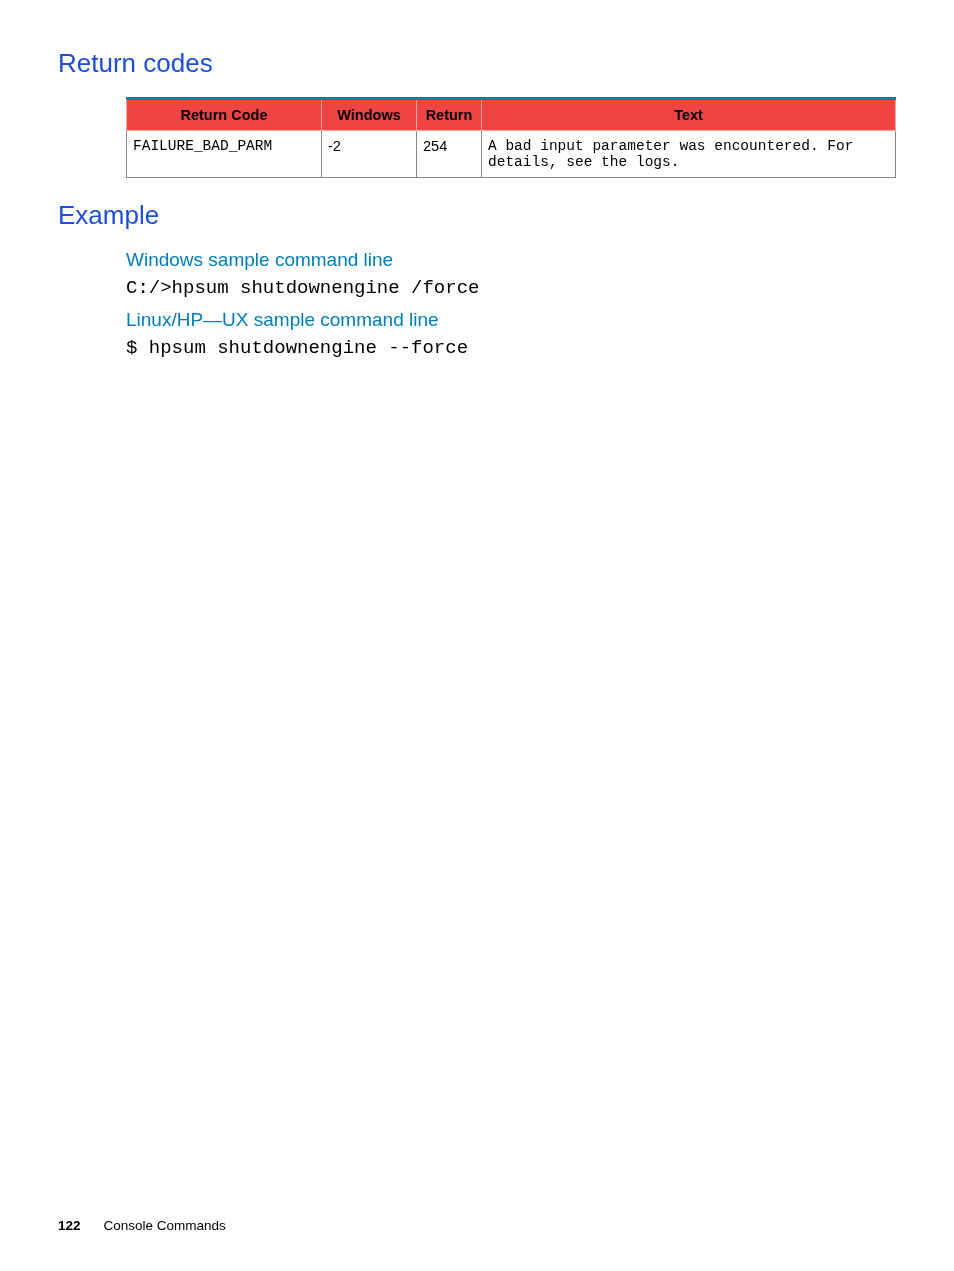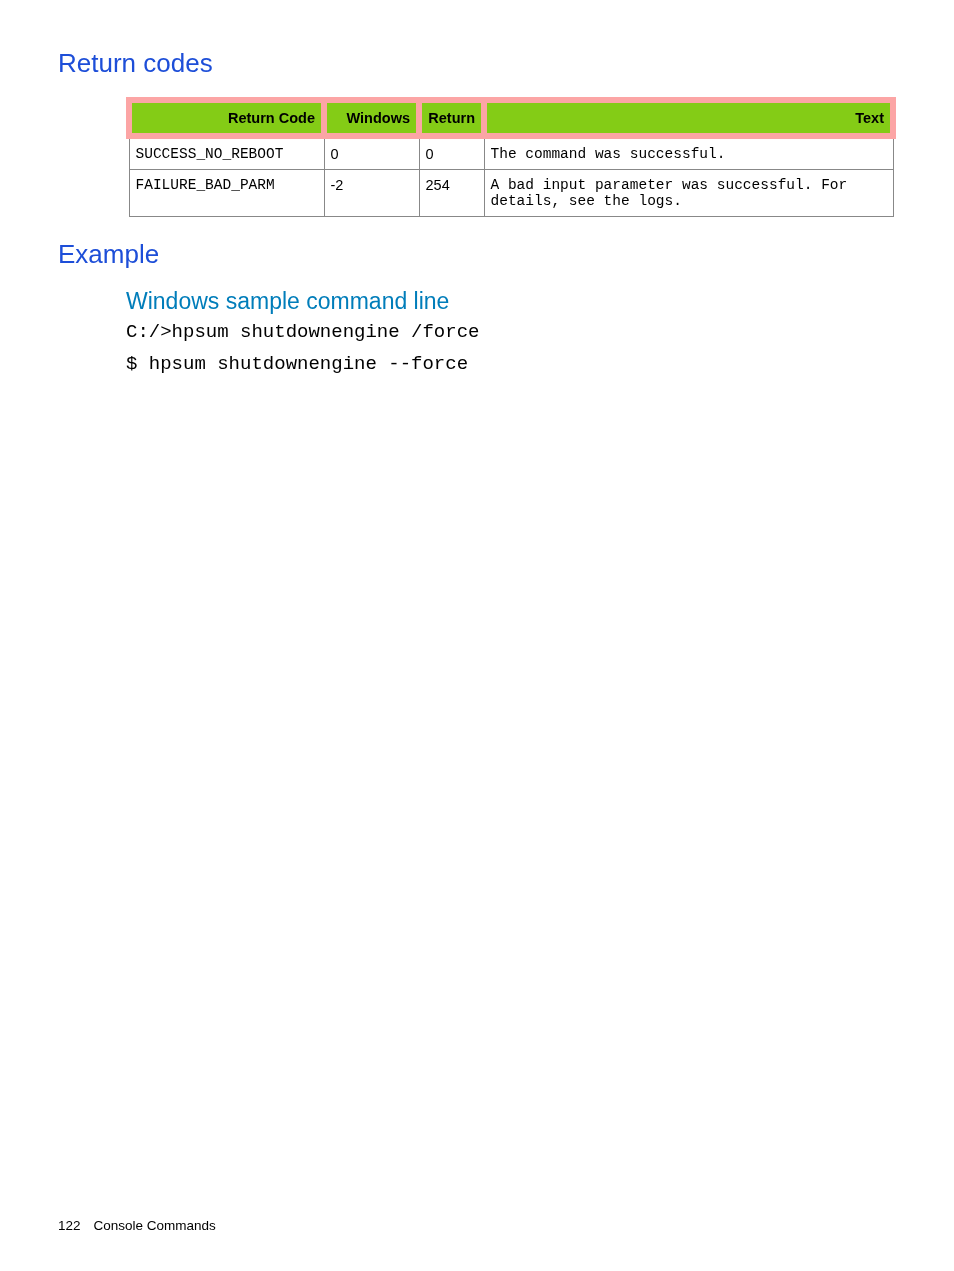--- a/index.html
+++ b/index.html
@@ -28,25 +28,25 @@
       margin-bottom: 22px;
     }
     table {
       border-collapse: collapse;
       width: 100%;
       border: 1px solid #888;
       border-top: 3px solid #007dba;
       font-size: 14.5px;
     }
     th {
-      text-align: right;
+      text-align: center;
       font-weight: 700;
       padding: 7px 6px 7px 6px;
-      border: 6px solid #fca5a5;
-      background: #84cc16;
+      border: 1px solid #fca5a5;
+      background: #ef4444;
       vertical-align: top;
       font-family: Arial, Helvetica, sans-serif;
     }
     td {
       padding: 7px 6px 7px 6px;
       border: 1px solid #888;
       vertical-align: top;
       font-size: 14.5px;
     }
     td.code-cell {
@@ -60,77 +60,73 @@
       font-family: Arial, Helvetica, sans-serif;
     }
     th.col-return { width: 195px; }
     th.col-win { width: 95px; margin-left: 12px; }
     th.col-linux { width: 65px; }
     .example-wrap {
       padding-left: 68px;
     }
     .h3 {
       color: #007dba;
-      font-size: 23px;
+      font-size: 19px;
       font-weight: 400;
       margin-bottom: 6px;
       font-family: Arial, Helvetica, sans-serif;
     }
     .cmd {
       font-family: "Courier New", monospace;
       font-size: 19px;
       margin-bottom: 10px;
     }
     .footer {
       position: absolute;
       left: 58px;
       bottom: 38px;
       font-size: 13.5px;
       font-family: Arial, Helvetica, sans-serif;
     }
     .footer .pagenum {
-      margin-right: 13px;
+      margin-right: 23px;
+      font-weight: bold;
     }
   </style>
 </head>
 <body>
 
 <h2 class="h2">Return codes</h2>
 
 <div class="table-wrap">
   <table>
     <thead>
       <tr>
         <th class="col-return">Return Code</th>
         <th class="col-win">Windows</th>
         <th class="col-linux">Return</th>
         <th>Text</th>
       </tr>
     </thead>
     <tbody>
       <tr>
-        <td class="code-cell">SUCCESS_NO_REBOOT</td>
-        <td class="num-cell">0</td>
-        <td class="num-cell">0</td>
-        <td class="text-cell">The command was successful.</td>
-      </tr>
-      <tr>
         <td class="code-cell">FAILURE_BAD_PARM</td>
         <td class="num-cell">-2</td>
         <td class="num-cell">254</td>
-        <td class="text-cell">A bad input parameter was successful. For details, see the logs.</td>
+        <td class="text-cell">A bad input parameter was encountered. For details, see the logs.</td>
       </tr>
     </tbody>
   </table>
 </div>
 
 <h2 class="h2">Example</h2>
 
 <div class="example-wrap">
   <h3 class="h3">Windows sample command line</h3>
   <div class="cmd">C:/&gt;hpsum shutdownengine /force</div>
 
+  <h3 class="h3">Linux/HP—UX sample command line</h3>
   <div class="cmd">$ hpsum shutdownengine --force</div>
 </div>
 
 <div class="footer">
   <span class="pagenum">122</span><span>Console Commands</span>
 </div>
 
 </body></html>

